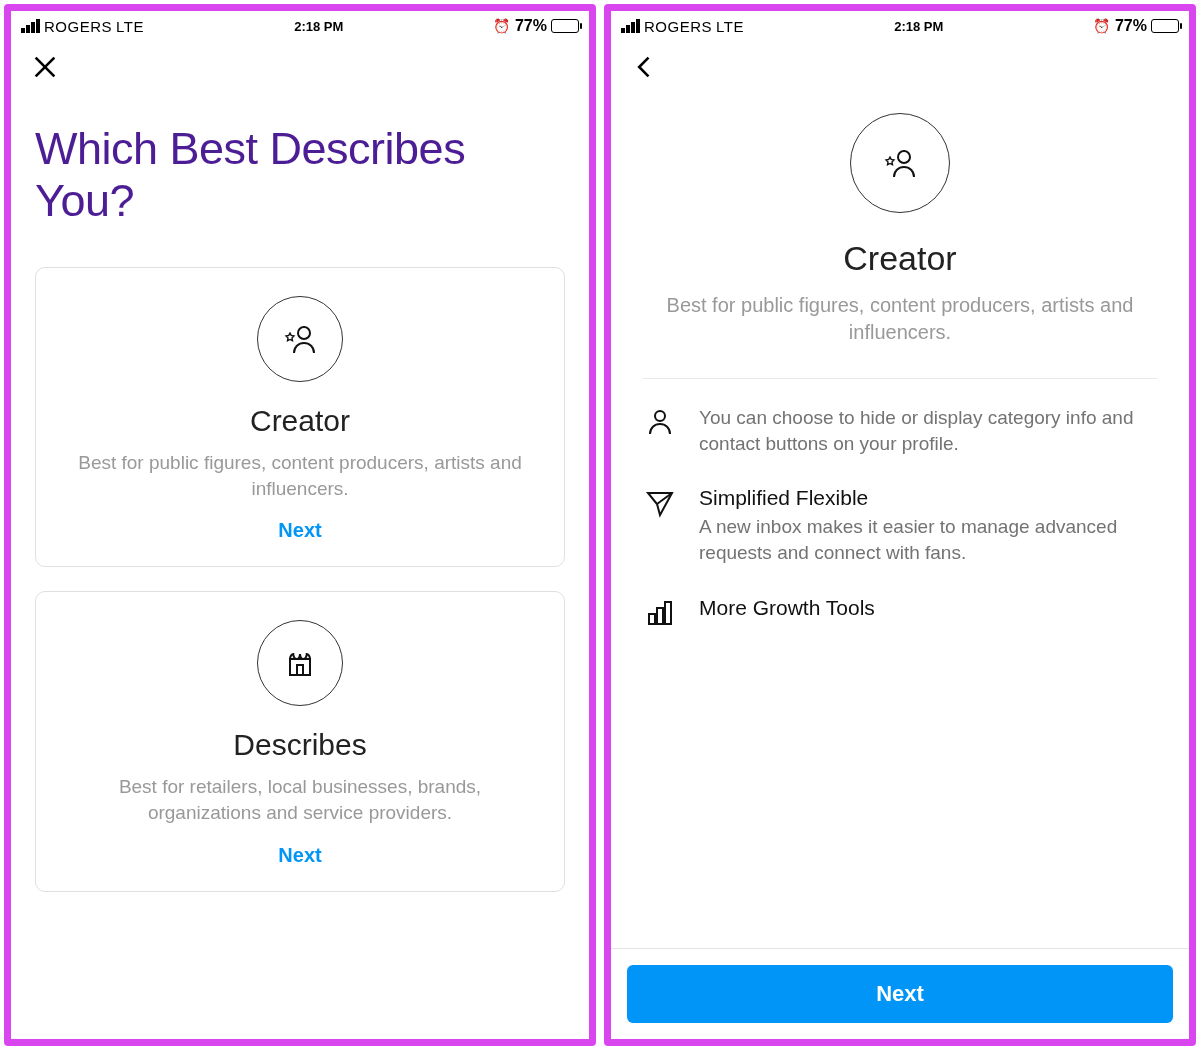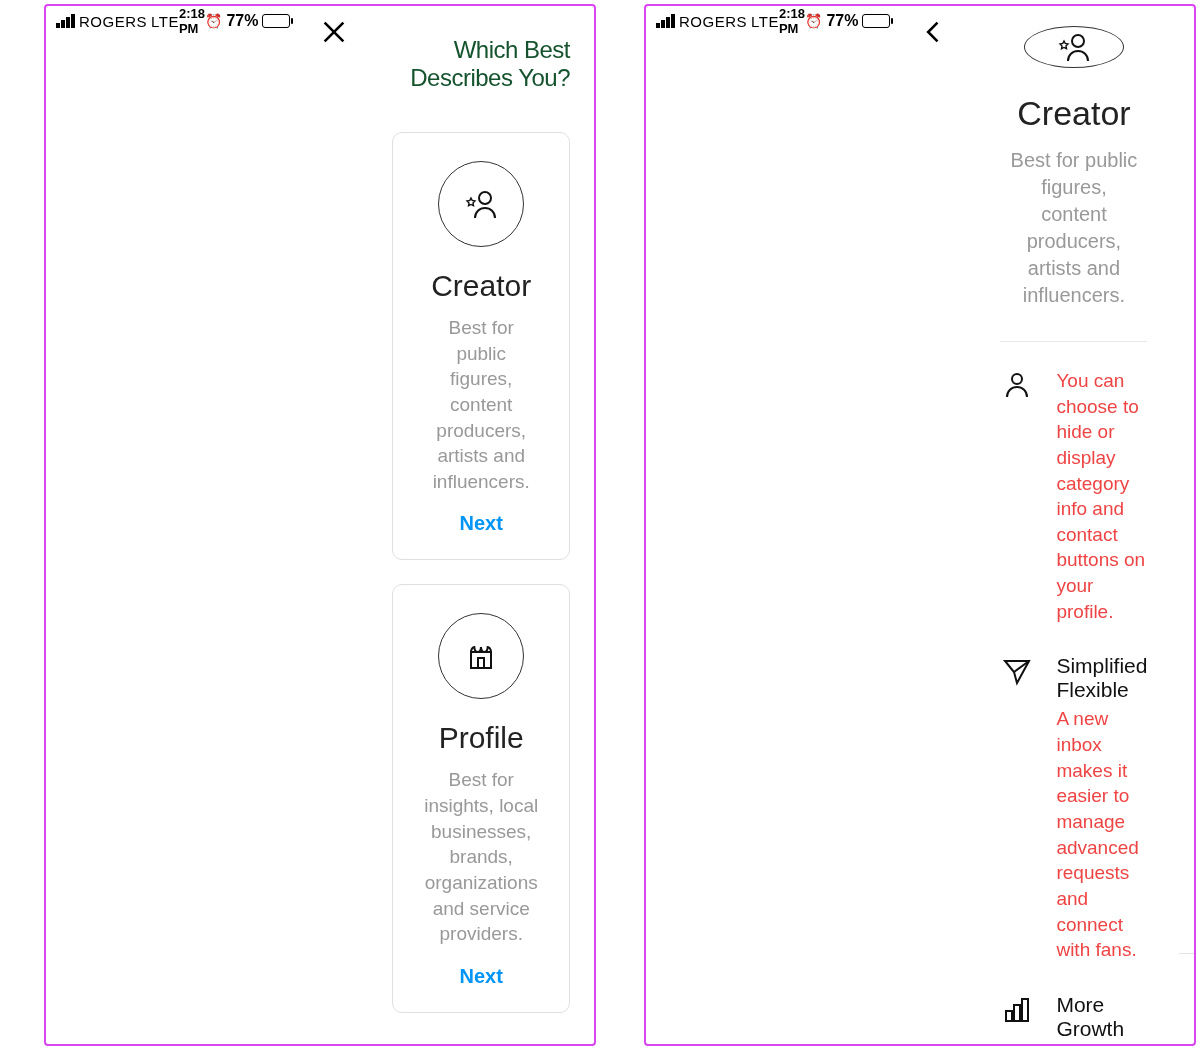--- a/index.html
+++ b/index.html
@@ -7,28 +7,27 @@
     font-family: -apple-system, BlinkMacSystemFont, "Segoe UI", Helvetica, Arial, sans-serif;
     background: #fff;
     display: flex;
     gap: 8px;
     padding: 4px;
     width: 1200px;
     height: 1050px;
   }
   .phone {
     flex: 1;
-    border: 2px solid #d946ef;
+    border: 7px solid #d946ef;
     border-radius: 4px;
     background: #fff;
     display: flex;
-    flex-direction: row;
+    flex-direction: column;
     overflow: hidden;
     position: relative;
-    margin-left: 40px;
   }
   
   .status-bar {
     height: 30px;
     display: flex;
     align-items: center;
     justify-content: space-between;
     padding: 0 10px;
     font-size: 16px;
     font-weight: 600;
@@ -55,24 +54,24 @@
     height: 52px;
     display:flex;
     align-items:center;
     padding: 0 20px;
   }
   .nav-icon { width:28px; height:28px; display:flex; align-items:center; justify-content:center; cursor:pointer;}
   .nav-icon svg { stroke:#000; stroke-width:2.2; fill:none; }
   
   .s1-content { padding: 10px 24px 24px; display:flex; flex-direction:column; }
   .page-title {
-    font-size: 24px;
+    font-size: 45px;
     font-weight:400;
-    color:#14532d;
-    text-align:right;
+    color:#4c1d95;
+    text-align:left;
     margin: 20px 0 40px;
     letter-spacing:-0.5px;
   }
   .option-card {
     border:1px solid #e0e0e0;
     border-radius:10px;
     padding: 28px 24px 24px;
     text-align:center;
     margin-bottom: 24px;
     cursor:pointer;
@@ -90,21 +89,21 @@
   .s2-content { padding: 12px 32px 0; flex:1; display:flex; flex-direction:column; }
   .circle-icon.big { width:100px; height:100px; margin-top:8px; margin-bottom:26px;}
   .big-title { font-size:34px; font-weight:400; text-align:center; color:#222; margin-bottom:14px;}
   .big-desc { font-size:20px; color:#999; text-align:center; line-height:1.35; padding:0 10px;}
   .divider { border:none; border-top:1px solid #e8e8e8; margin:32px 0 26px;}
   .feature-list { display:flex; flex-direction:column; gap:30px; }
   .feature { display:flex; gap:22px; align-items:flex-start;}
   .feature-icon { width:34px; flex-shrink:0; display:flex; justify-content:center; padding-top:2px;}
   .feature-icon svg { width:30px; height:30px; stroke:#111; stroke-width:2; fill:none;}
   .feature-title { font-size:21px; font-weight:500; color:#111; margin-bottom:4px;}
-  .feature-desc { font-size:19px; color:#ef4444; line-height:1.35; }
+  .feature-desc { font-size:19px; color:#737373; line-height:1.35; }
   .bottom-bar {
     border-top:1px solid #e4e4e4;
     padding: 16px;
     margin-top:auto;
   }
   .next-btn {
     width:100%;
     background:#0095f6;
     color:#fff;
     border:none;
@@ -167,22 +166,22 @@
     </div>
 
     <div class="option-card">
       <div class="circle-icon">
         <svg viewBox="0 0 40 40">
           <path d="M10 16h20v16H10z"></path>
           <path d="M10 16c0-3 2-5 3.3-5 0 0 .4 5 3.4 5s3.3-5 3.3-5 .3 5 3.3 5 3.4-5 3.4-5c1.3 0 3.3 2 3.3 5"></path>
           <rect x="17" y="22" width="6" height="10"></rect>
         </svg>
       </div>
-      <div class="card-title">Profile</div>
-      <div class="card-desc">Best for insights, local businesses, brands, organizations and service providers.</div>
+      <div class="card-title">Describes</div>
+      <div class="card-desc">Best for retailers, local businesses, brands, organizations and service providers.</div>
       <div class="card-next">Next</div>
     </div>
   </div>
 </div>
 
 <div class="phone">
 
   <div class="status-bar">
     <div class="status-left">
       <span class="signal-bars">

